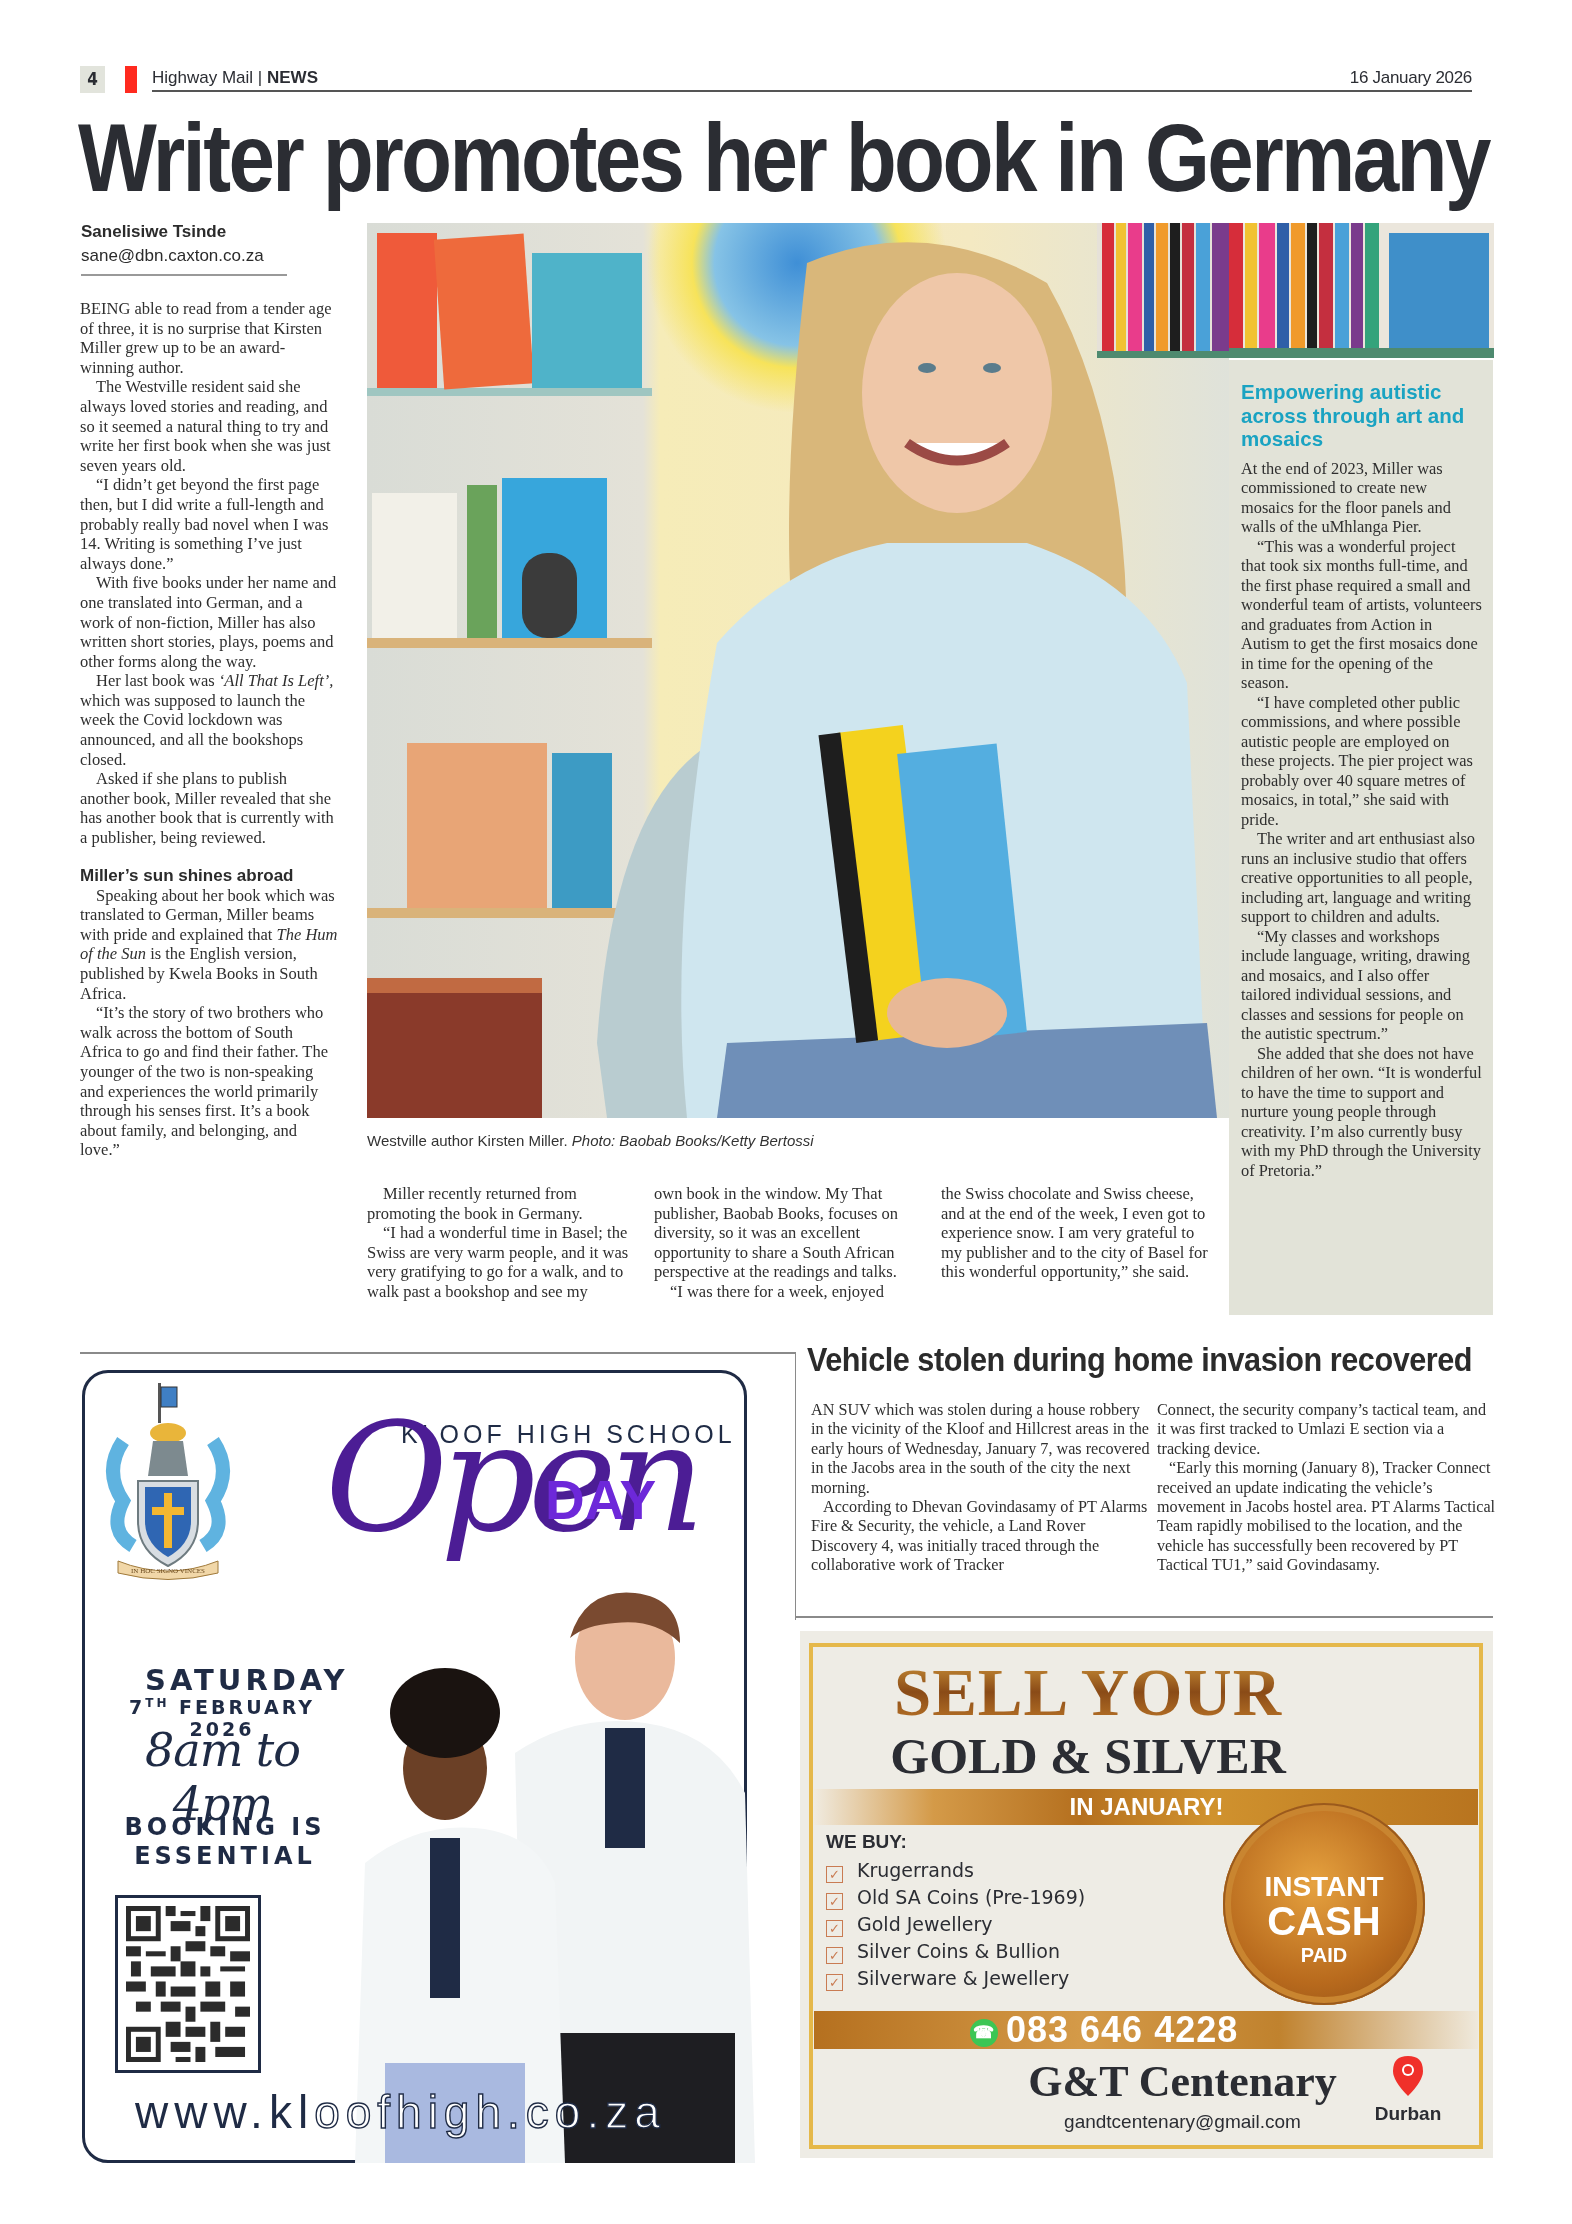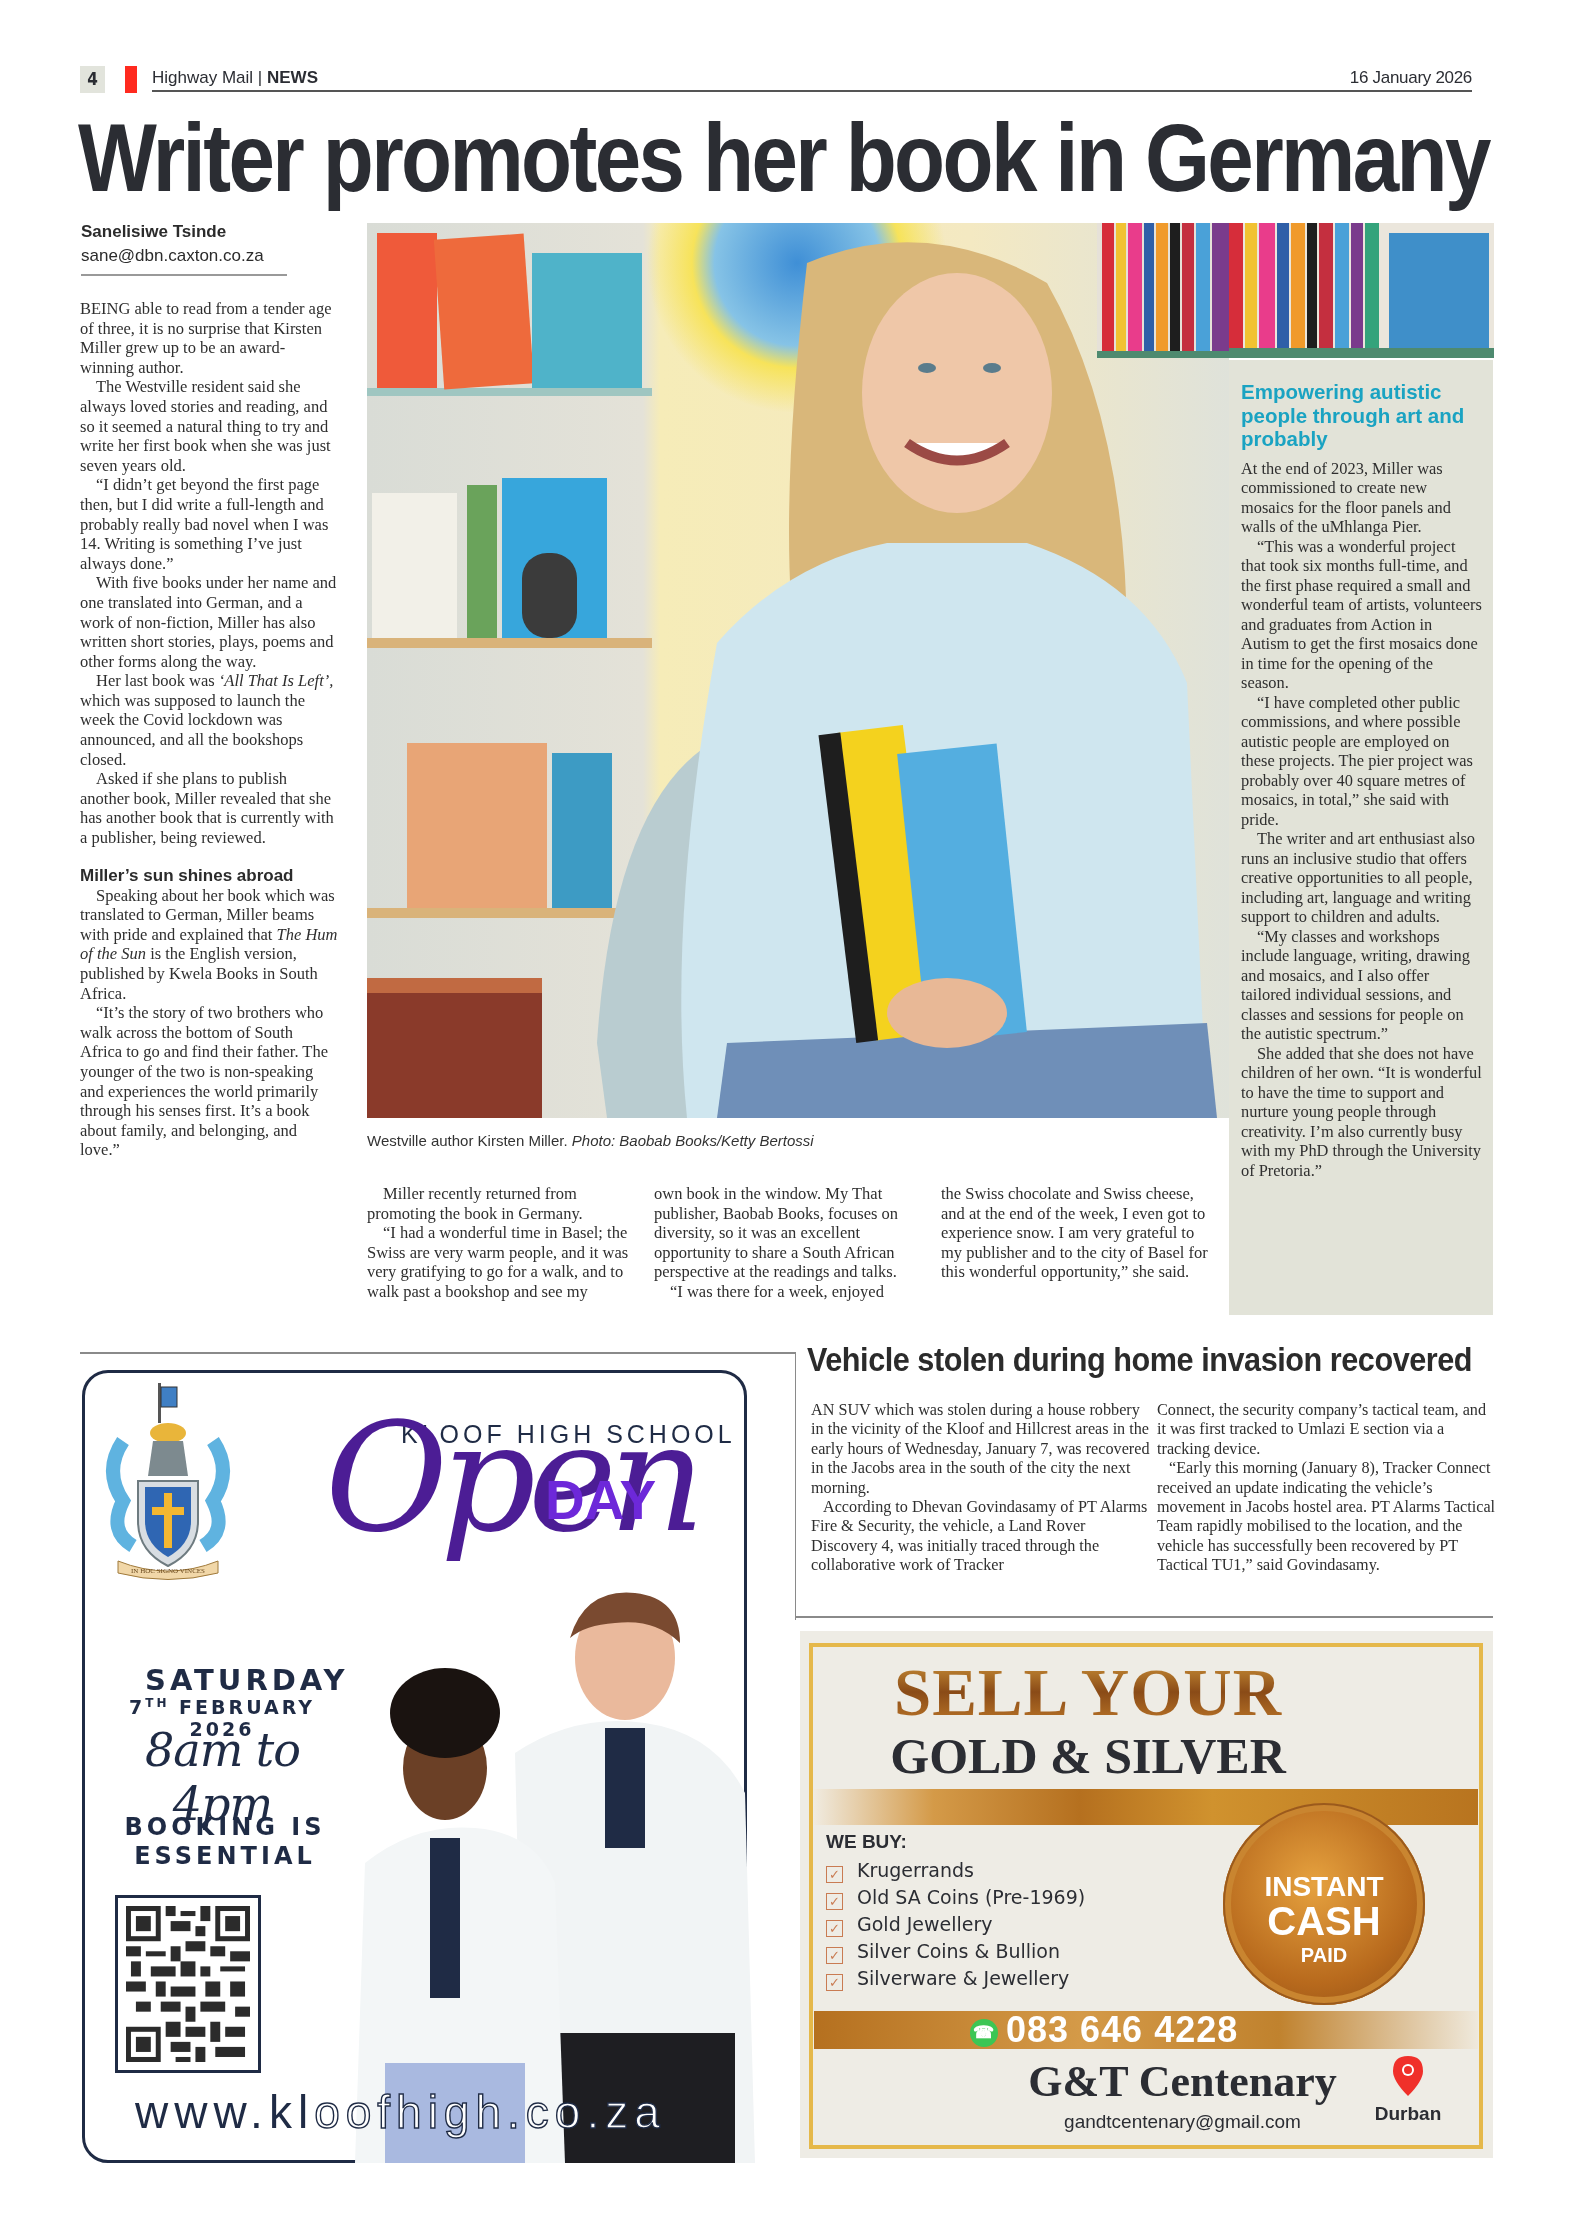--- a/index.html
+++ b/index.html
@@ -209,21 +209,21 @@
     <rect x="0" y="125" width="265" height="10" fill="#4e8a6f"></rect>
   </svg>
 </div>
 
 <div class="abs caption">
   <span>Westville author Kirsten Miller.</span>
   <span class="credit">Photo: Baobab Books/Ketty Bertossi</span>
 </div>
 
 <div class="abs sidebar">
-  <div class="sidebar-title">Empowering autistic people through art and probably</div>
+  <div class="sidebar-title">Empowering autistic across through art and mosaics</div>
   <div class="body-text">
     <p class="first">At the end of 2023, Miller was commissioned to create new mosaics for the floor panels and walls of the uMhlanga Pier.</p>
     <p>“This was a wonderful project that took six months full-time, and the first phase required a small and wonderful team of artists, volunteers and graduates from Action in Autism to get the first mosaics done in time for the opening of the season.</p>
     <p>“I have completed other public commissions, and where possible autistic people are employed on these projects. The pier project was probably over 40 square metres of mosaics, in total,” she said with pride.</p>
     <p>The writer and art enthusiast also runs an inclusive studio that offers creative opportunities to all people, including art, language and writing support to children and adults.</p>
     <p>“My classes and workshops include language, writing, drawing and mosaics, and I also offer tailored individual sessions, and classes and sessions for people on the autistic spectrum.”</p>
     <p>She added that she does not have children of her own. “It is wonderful to have the time to support and nurture young people through creativity. I’m also currently busy with my PhD through the University of Pretoria.”</p>
   </div>
 </div>
 
@@ -349,20 +349,21 @@
   <div class="abs kloof-url">
     <span>www.kl</span><span class="out">oofhigh.co.za</span>
   </div>
 </div>
 
 <div class="abs gold">
   <div class="abs gold-frame2"></div>
   <div class="abs gold-sell">SELL YOUR</div>
   <div class="abs gold-gs">GOLD &amp; SILVER</div>
   <div class="abs gold-band"></div>
+  <div class="abs gold-jan">IN JANUARY!</div>
   <div class="abs gold-webuy">WE BUY:</div>
   <ul class="abs gold-list">
     <li><span class="chk">✓</span><span>Krugerrands</span></li>
     <li><span class="chk">✓</span><span>Old SA Coins (Pre-1969)</span></li>
     <li><span class="chk">✓</span><span>Gold Jewellery</span></li>
     <li><span class="chk">✓</span><span>Silver Coins &amp; Bullion</span></li>
     <li><span class="chk">✓</span><span>Silverware &amp; Jewellery</span></li>
   </ul>
   <div class="abs gold-coin"></div>
   <div class="abs gold-coin-text">

